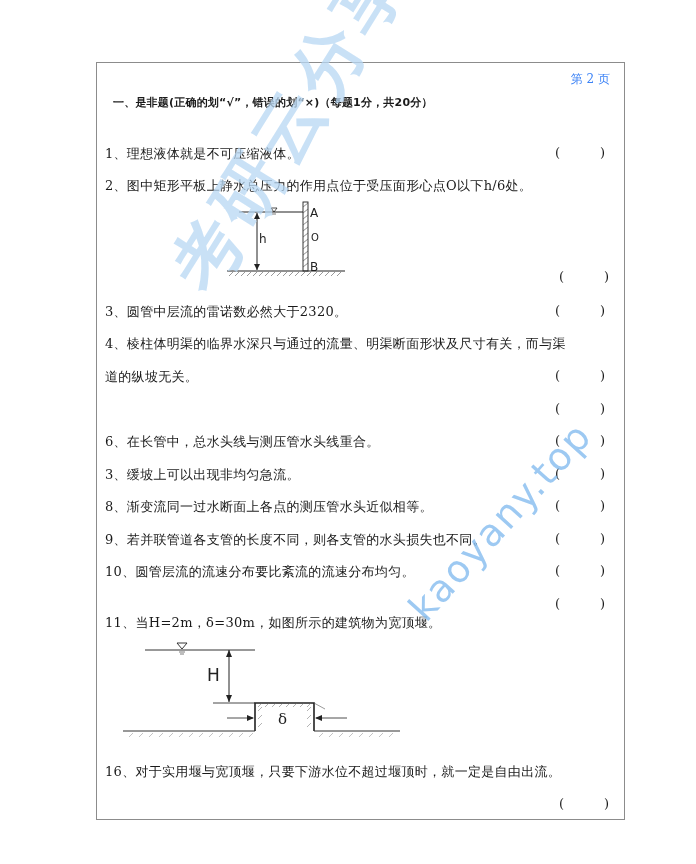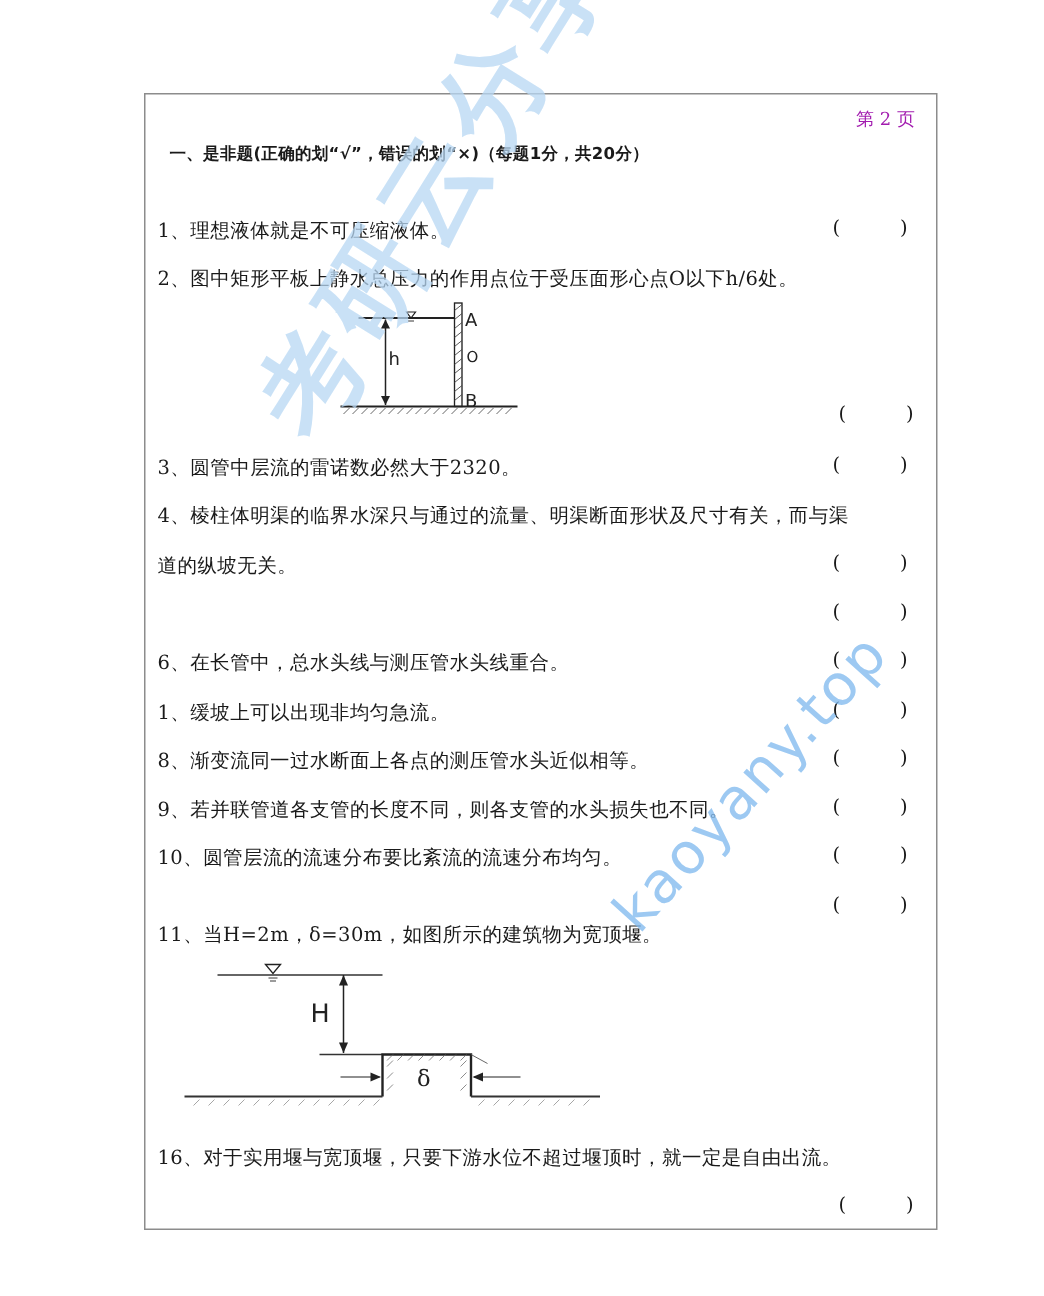--- a/index.html
+++ b/index.html
@@ -1,20 +1,20 @@
 <!DOCTYPE html>
 <html><head>
 <meta charset="utf-8">
 <style>
   html, body { margin: 0; padding: 0; background: #ffffff; }
   body { width: 696px; height: 864px; position: relative; overflow: hidden;
          font-family: "DejaVu Serif", "Liberation Serif", serif; color: #1a1a1a; }
   .page-box { position: absolute; left: 96px; top: 62px; width: 529px; height: 758px;
               border: 1.5px solid #8c8c8c; box-sizing: border-box; }
-  .page-num { position: absolute; right: 14px; top: 8px; font-size: 12px; color: #a21caf; }
+  .page-num { position: absolute; right: 14px; top: 8px; font-size: 12px; color: #3b82f6; }
   .section-title { position: absolute; left: 16px; top: 32px; font-size: 11px; font-weight: bold;
                    font-family: "DejaVu Sans", "Liberation Sans", sans-serif; letter-spacing: 0.2px; }
   .q { position: absolute; left: 8px; font-size: 13px; white-space: nowrap; letter-spacing: 0.3px; text-align: center; }
   .paren { position: absolute; left: 458px; width: 50px; font-size: 13px; display: flex; justify-content: space-between; }
   .paren span { display: inline-block; }
   .diagram { position: absolute; }
   .watermark { position: absolute; pointer-events: none; }
   .wm-cn { position: absolute; left: 150px; top: 260px; transform: rotate(-58deg); transform-origin: left top;
            font-size: 70px; color: #b8d8f4; opacity: 0.75; font-weight: bold; white-space: nowrap;
            font-family: "DejaVu Sans", sans-serif; letter-spacing: 6px; }
@@ -108,21 +108,21 @@
       <span>(</span>
       <span>)</span>
     </div>
 
   <div class="q" style="top:370px">6、在长管中，总水头线与测压管水头线重合。</div>
   <div class="paren" style="top:370px">
       <span>(</span>
       <span>)</span>
     </div>
 
-  <div class="q" style="top:403px">1、缓坡上可以出现非均匀急流。</div>
+  <div class="q" style="top:403px">3、缓坡上可以出现非均匀急流。</div>
   <div class="paren" style="top:403px">
       <span>(</span>
       <span>)</span>
     </div>
 
   <div class="q" style="top:435px">8、渐变流同一过水断面上各点的测压管水头近似相等。</div>
   <div class="paren" style="top:435px">
       <span>(</span>
       <span>)</span>
     </div>

